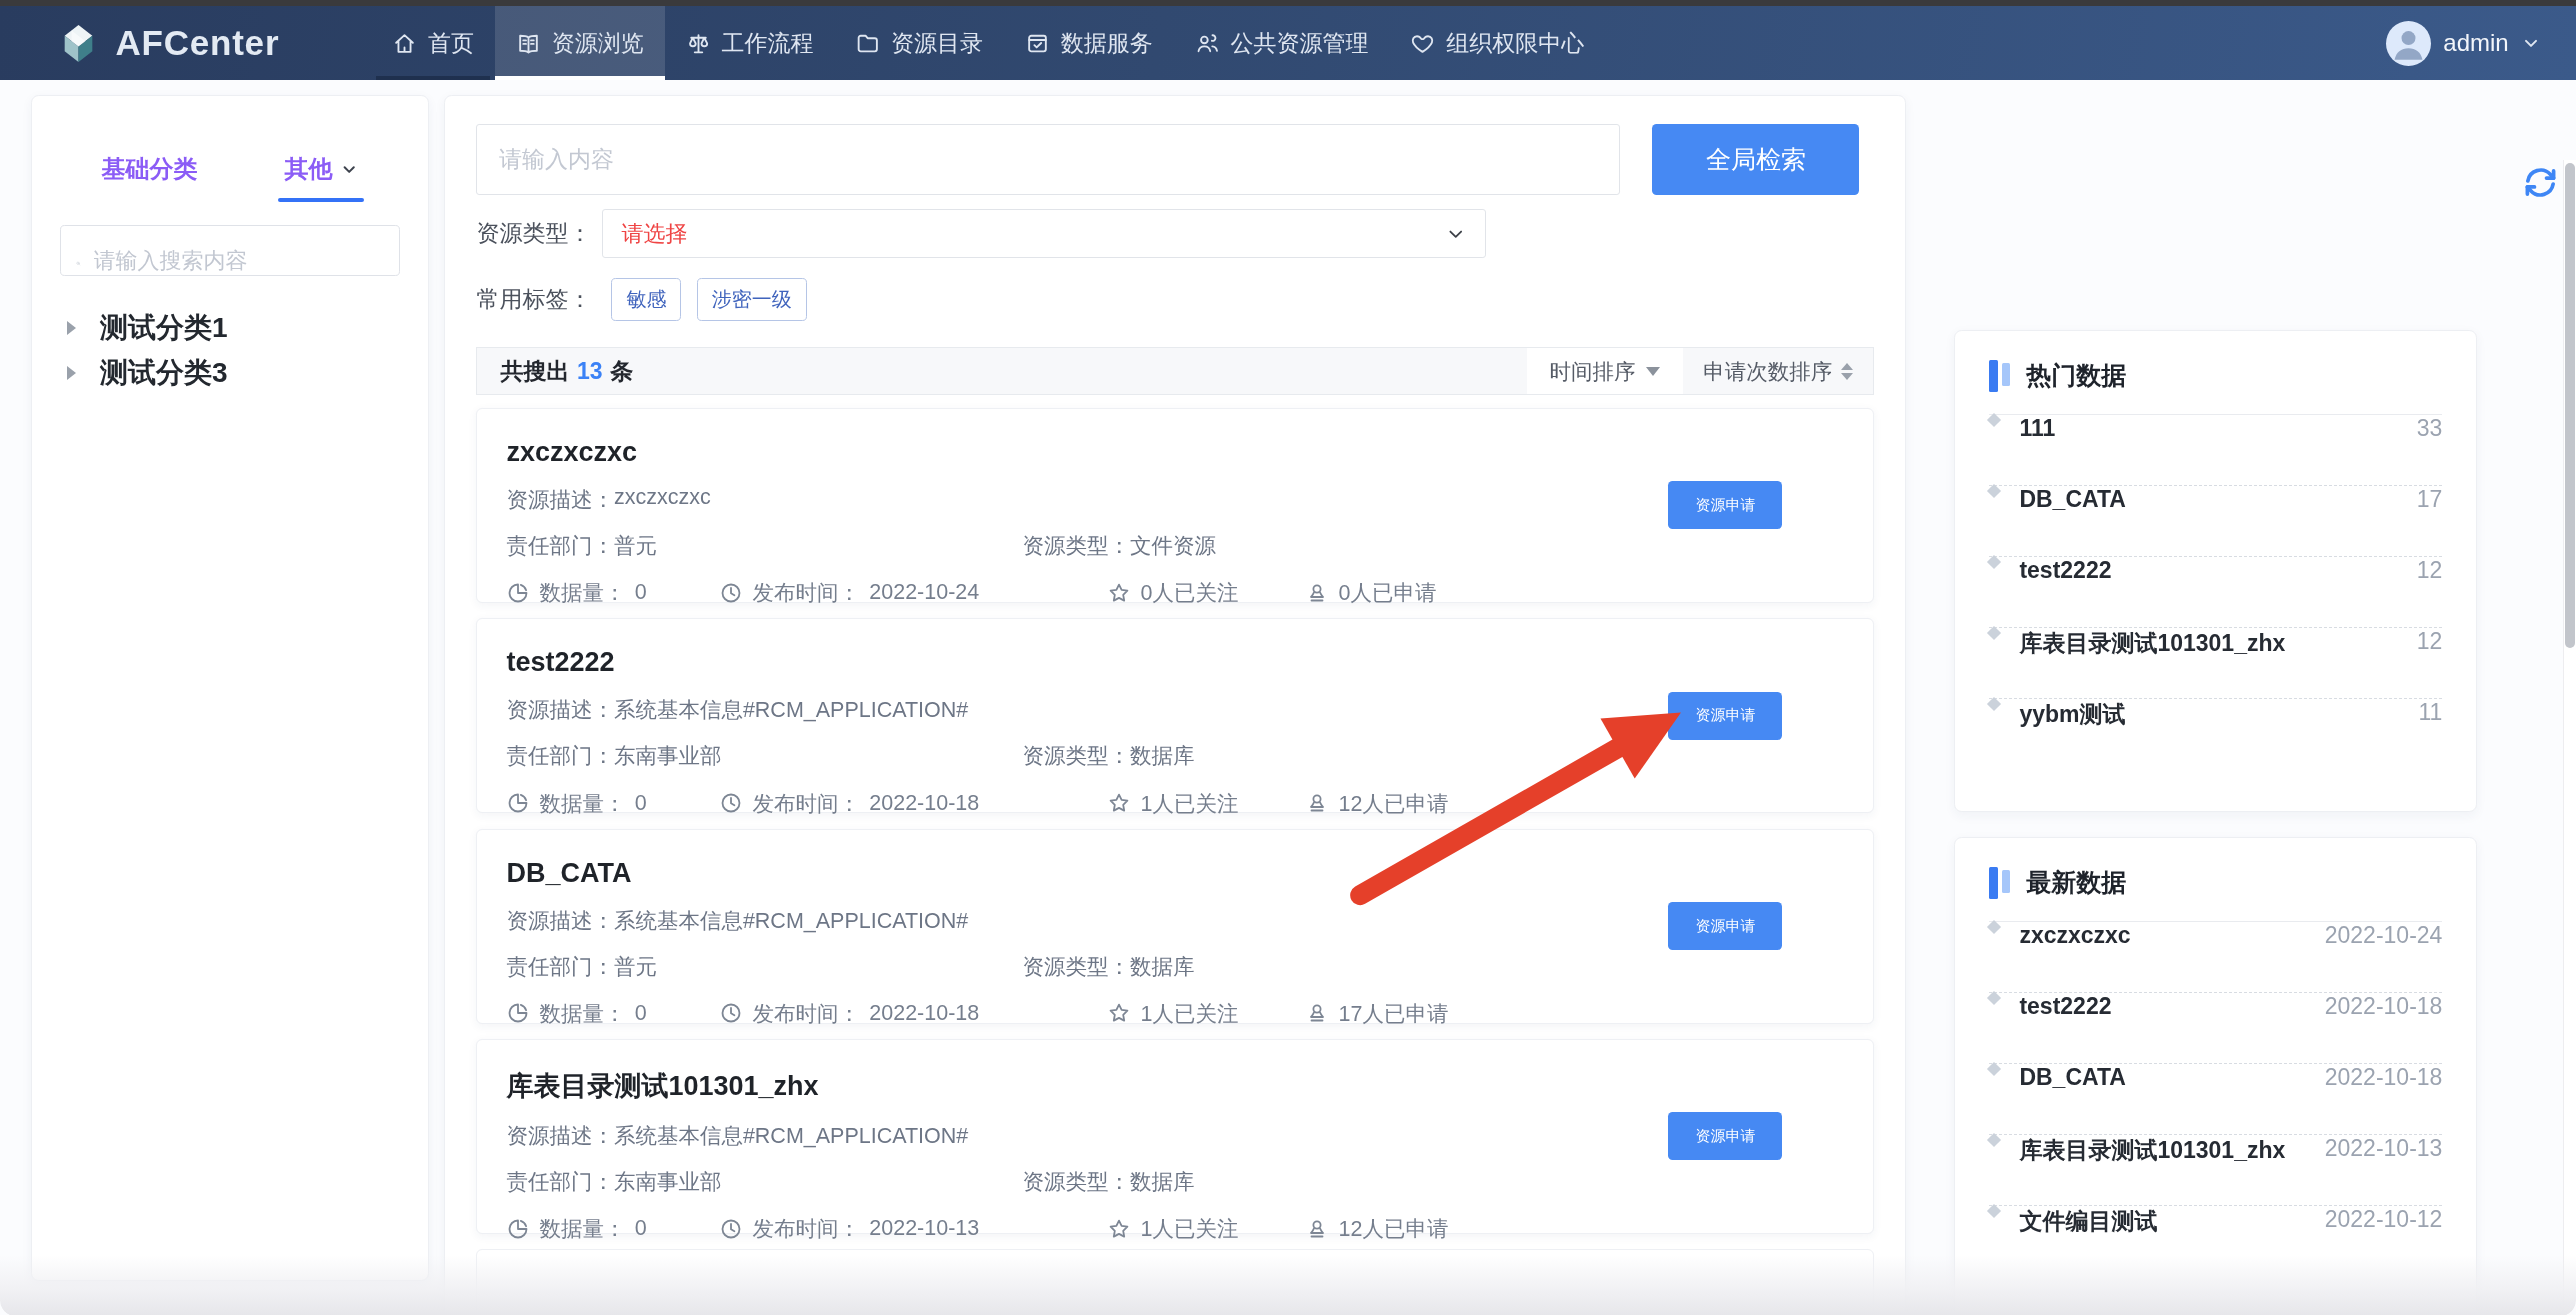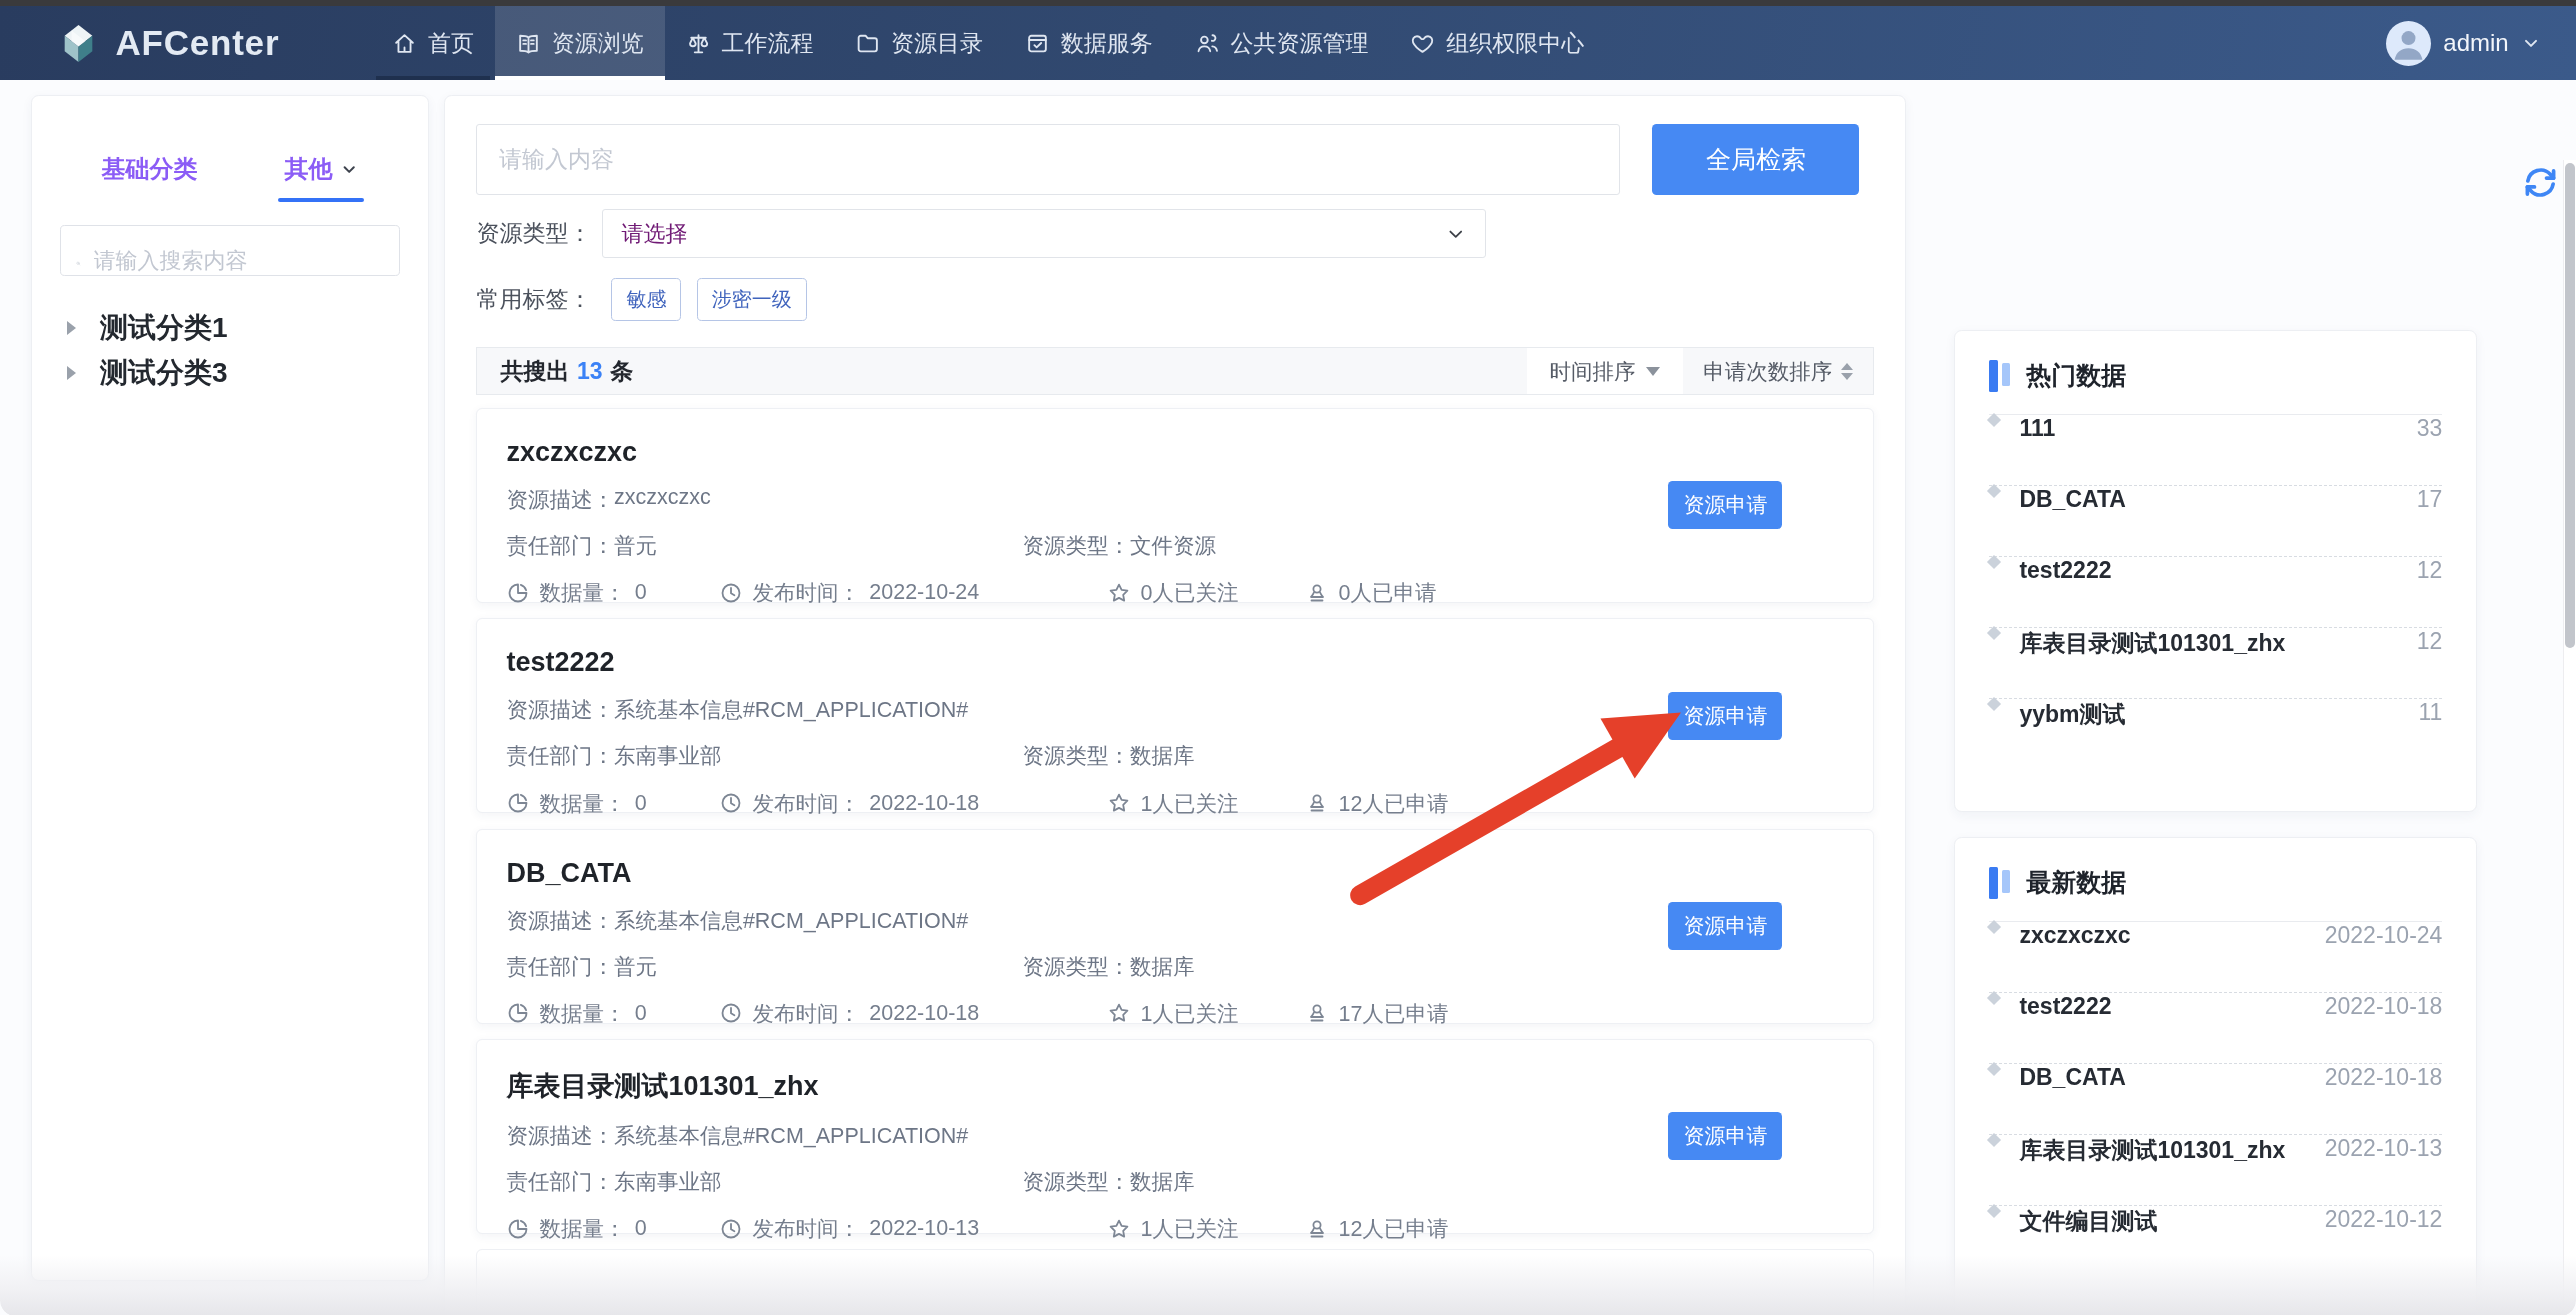--- a/index.html
+++ b/index.html
@@ -50,21 +50,21 @@
   .tree-caret{width:0;height:0;border-top:7px solid transparent;border-bottom:7px solid transparent;border-left:9.2px solid #9aa1ab;flex:none;}
 
   
   .main{width:1462px;margin-left:15.4px;padding:28px 31px;height:1527px;flex:none;}
   .search-row{display:flex;align-items:center;}
   .kw-input{width:1144px;height:71px;border:1.5px solid #e1e4e9;border-radius:3.1px;font-size:23px;color:#333;padding:0 21.5px;outline:none;font-family:inherit;}
   .kw-input::placeholder{color:#c3c8d2;}
   .btn-global{width:207px;height:71px;margin-left:32px;background:#4689f3;color:#fff;font-size:25px;border:none;border-radius:4.6px;cursor:pointer;font-family:inherit;}
   .type-row{margin-top:14px;display:flex;align-items:center;font-size:23px;color:#4b515c;}
   .type-select{margin-left:10.7px;width:884px;height:49px;border:1.5px solid #e1e4e9;border-radius:3.1px;display:flex;align-items:center;padding:0 18.4px;cursor:pointer;}
-  .type-placeholder{color:#701a75;font-size:22px;flex:1;}
+  .type-placeholder{color:#ef4444;font-size:22px;flex:1;}
   .select-caret svg{width:21.5px;height:21.5px;stroke:#3c4048;fill:none;stroke-width:2;stroke-linecap:round;stroke-linejoin:round;}
   .tags-row{margin-top:20px;display:flex;align-items:center;font-size:23px;color:#4b515c;}
   .tag{margin-left:15.4px;border:1.5px solid #b5c5e6;color:#4064bd;font-size:20px;padding:7px 14px;border-radius:4.6px;background:#fff;cursor:pointer;}
   .tag:first-of-type{margin-left:20px;}
 
   .results-header{margin-top:26px;height:48px;background:#f7f8fa;border:1.5px solid #e7eaee;display:flex;align-items:center;padding-left:23px;font-size:23px;color:#23272e;font-weight:bold;}
   .res-count{color:#3b82f6;margin:0 7.7px;}
   .sort-group{margin-left:auto;display:flex;align-items:stretch;height:100%;}
   .sort-time{background:#fff;display:flex;align-items:center;gap:10.7px;padding:0 23px;font-size:21.5px;color:#555b66;font-weight:normal;cursor:pointer;}
   .sort-apply{display:flex;align-items:center;gap:9.2px;padding:0 20px;font-size:21.5px;color:#555b66;font-weight:normal;cursor:pointer;}
@@ -77,21 +77,21 @@
   .res-card:first-of-type{margin-top:12.3px;}
   .res-title{font-size:27px;font-weight:bold;color:#1f2329;}
   .res-line{margin-top:17px;font-size:21.5px;color:#6d7686;display:flex;}
   .res-dept{width:516px;flex:none;}
   .res-meta{margin-top:18.4px;display:flex;align-items:center;font-size:21.5px;color:#757e8d;}
   .meta-item{display:flex;align-items:center;gap:9.2px;}
   .meta-item svg{width:24px;height:24px;stroke:#7d8694;fill:none;stroke-width:1.8;stroke-linecap:round;stroke-linejoin:round;}
   .meta-qty{width:213px;}
   .meta-date{width:388px;}
   .meta-follow{width:198px;}
-  .btn-apply{position:absolute;right:91px;top:50%;transform:translateY(-50%);width:114px;height:48px;background:#4689f3;color:#fff;font-size:21px;border:none;border-radius:4.6px;cursor:pointer;font-family:inherit;}
+  .btn-apply{position:absolute;right:91px;top:50%;transform:translateY(-50%);width:114px;height:48px;background:#4689f3;color:#fff;font-size:15px;border:none;border-radius:4.6px;cursor:pointer;font-family:inherit;}
   .partial-card{margin-top:15.4px;height:100px;border:1.5px solid #eef0f4;border-radius:6.1px;background:#fff;}
 
   
   .right-col{margin-left:48px;width:523px;flex:none;display:flex;flex-direction:column;}
   .right-spacer{height:235px;}
   .panel{padding:28px 34px;}
   .panel.hot{height:482px;}
   .panel.latest{margin-top:24.6px;height:499px;}
   .panel-head{display:flex;align-items:center;gap:15.4px;}
   .bars{position:relative;width:21.5px;height:32px;flex:none;}

